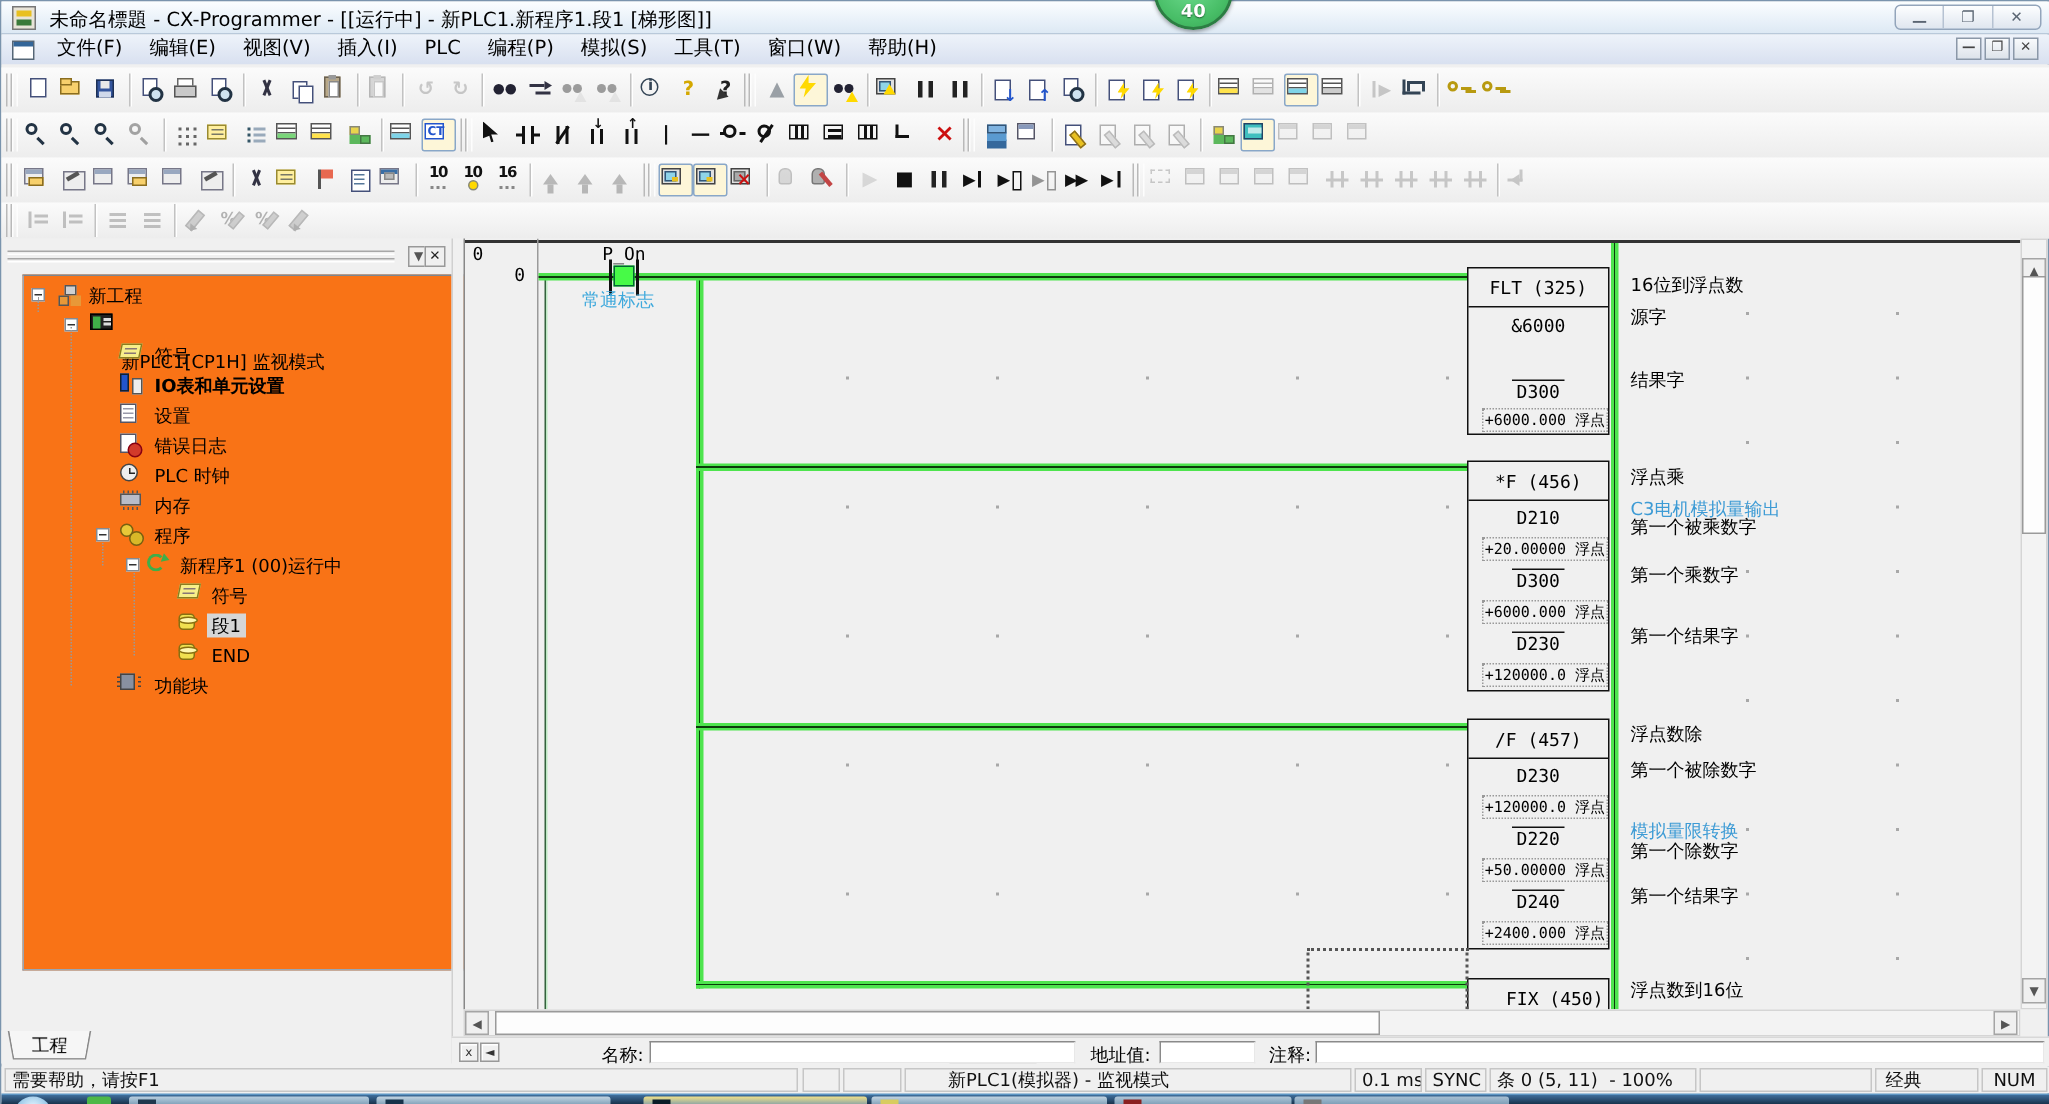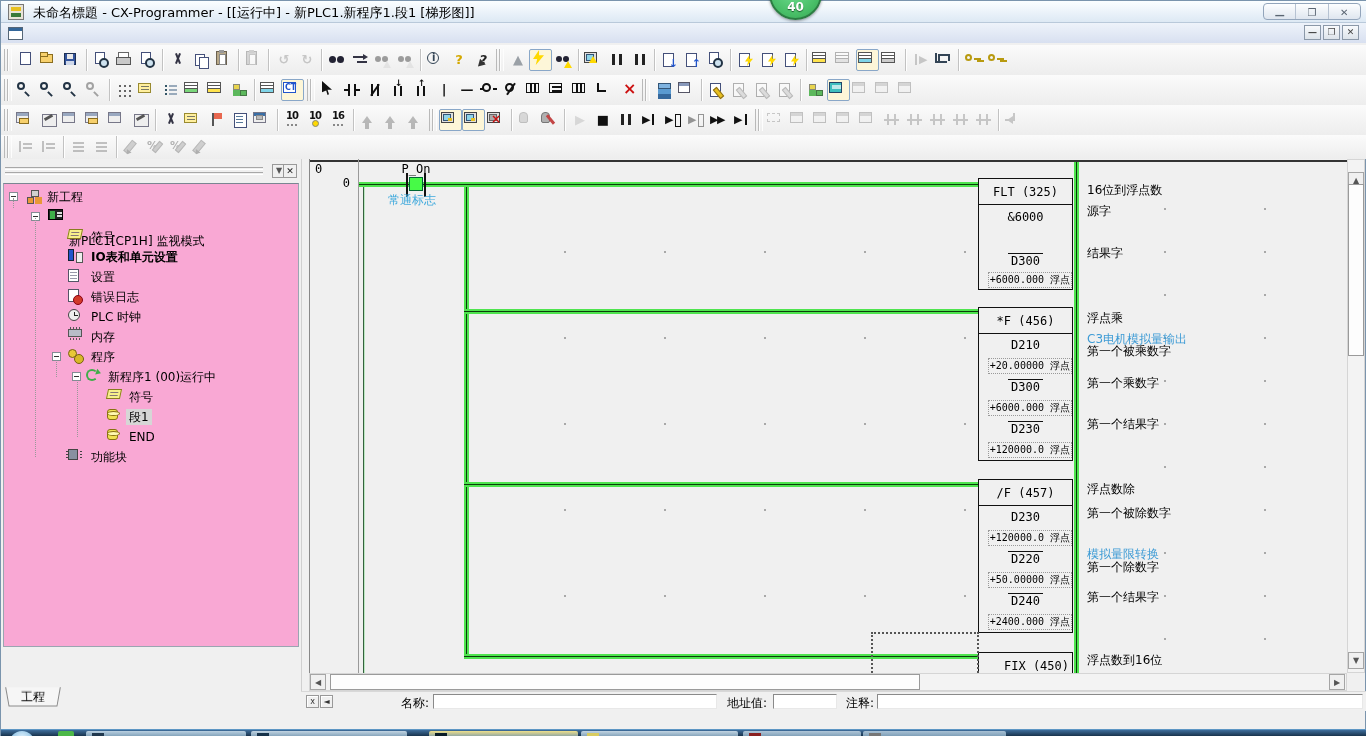--- a/index.html
+++ b/index.html
@@ -174,21 +174,21 @@
 .k-dlg::after{content:"";position:absolute;right:2px;bottom:2px;width:5px;height:3px;background:#bbb;border:1px solid #888;}
 .k-mon{left:1px;top:2px;width:13px;height:11px;background:#3fbfbf;border:1px solid #246;}
 .k-mon::before{content:"";position:absolute;left:2px;top:2px;width:9px;height:4px;background:#bfeaea;}
 
 #leftpanel{position:absolute;left:0;top:158px;width:300px;height:550px;background:#f0f0f0;}
 #tree-header{position:absolute;left:0;top:2px;width:298px;height:20px;}
 #tree-header .grip{position:absolute;left:4px;top:6px;width:258px;height:3px;border-top:1px solid #a8a8a8;border-bottom:1px solid #fff;}
 #tree-header .grip2{position:absolute;left:4px;top:11px;width:258px;height:3px;border-top:1px solid #a8a8a8;border-bottom:1px solid #fff;}
 #tree-drop{position:absolute;left:271px;top:3px;width:14px;height:14px;background:#f0f0f0;border:1px solid #999;font-size:8px;text-align:center;line-height:12px;color:#555;}
 #tree-close{position:absolute;left:282px;top:3px;width:14px;height:14px;background:#f0f0f0;border:1px solid #999;font-size:9px;text-align:center;line-height:12px;color:#222;font-weight:bold;}
-#tree{position:absolute;left:2px;top:24px;width:296px;height:464px;background:#f9a8d4;border:1px solid #9aa5b1;border-top-color:#7a8692;overflow:hidden;}
+#tree{position:absolute;left:14px;top:24px;width:296px;height:464px;background:#f97316;border:1px solid #9aa5b1;border-top-color:#7a8692;overflow:hidden;}
 .trow{position:absolute;height:18px;display:flex;align-items:center;white-space:nowrap;}
 .trow .lbl{font-size:12px;color:#000;padding:0 3px;line-height:16px;}
 .trow .lbl.sel{background:#d6d6d6;}
 .tbox{position:absolute;width:9px;height:9px;background:#fff;border:1px solid #848b94;}
 .tbox::before{content:"";position:absolute;left:1px;top:3px;width:5px;height:1px;background:#333;}
 .ticon{position:absolute;width:16px;height:15px;}
 .tconn{position:absolute;border-left:1px dotted #999;}
 
 .t-proj::before{content:"";position:absolute;left:5px;top:1px;width:6px;height:5px;background:#d0d0d0;border:1px solid #555;}
 .t-proj::after{content:"";position:absolute;left:1px;top:8px;width:5px;height:5px;background:#e89838;border:1px solid #555;box-shadow:8px 0 0 #e89838;}
@@ -273,20 +273,32 @@
           <span class="gl">✕</span>
         </div>
     </div>
   </div>
   <div id="badge">
       <span>40</span>
     </div>
 
   <div id="menubar">
     <div id="mdi-icon"></div>
+    <div id="menu-items" style="display: flex;">
+        <div class="menu-item">文件(F)</div>
+        <div class="menu-item">编辑(E)</div>
+        <div class="menu-item">视图(V)</div>
+        <div class="menu-item">插入(I)</div>
+        <div class="menu-item">PLC</div>
+        <div class="menu-item">编程(P)</div>
+        <div class="menu-item">模拟(S)</div>
+        <div class="menu-item">工具(T)</div>
+        <div class="menu-item">窗口(W)</div>
+        <div class="menu-item">帮助(H)</div>
+      </div>
     <div id="mdibtns">
       <div class="mdib">—</div>
       <div class="mdib">❐</div>
       <div class="mdib">✕</div>
     </div>
   </div>
 
   <div id="tbarea">
       <div class="tbrow" style="top: 2px; height: 30px;">
         <div class="grab"></div>
@@ -946,20 +958,32 @@
     <div class="ebtn" style="left:19px;">◄</div>
     <div id="esunken"></div>
     <div class="elabel" style="left:100px;">名称:</div>
     <div class="efield" style="left:132px;width:284px;"></div>
     <div class="elabel" style="left:426px;">地址值:</div>
     <div class="efield" style="left:472px;width:64px;"></div>
     <div class="elabel" style="left:545px;text-align:center;">注释:</div>
     <div class="efield" style="left:576px;width:486px;"></div>
   </div>
 
+  <div id="statusbar">
+      <div class="scell" style="left: 2px; width: 529px; text-align: left; padding-left: 4px; padding-right: 4px;">需要帮助，请按F1</div>
+      <div class="scell" style="left: 534px; width: 25px; text-align: left; padding-left: 4px; padding-right: 4px;"></div>
+      <div class="scell" style="left: 561px; width: 39px; text-align: left; padding-left: 4px; padding-right: 4px;"></div>
+      <div class="scell" style="left: 602px; width: 298px; text-align: left; padding-left: 28px; padding-right: 4px;">新PLC1(模拟器) - 监视模式</div>
+      <div class="scell" style="left: 902px; width: 45px; text-align: right; padding-left: 4px; padding-right: 4px;">0.1 ms</div>
+      <div class="scell" style="left: 949px; width: 41px; text-align: left; padding-left: 4px; padding-right: 4px;">SYNC</div>
+      <div class="scell" style="left: 992px; width: 138px; text-align: left; padding-left: 4px; padding-right: 4px;">条 0 (5, 11)  - 100%</div>
+      <div class="scell" style="left: 1132px; width: 115px; text-align: left; padding-left: 4px; padding-right: 4px;"></div>
+      <div class="scell" style="left: 1249px; width: 69px; text-align: left; padding-left: 6px; padding-right: 4px;">经典</div>
+      <div class="scell" style="left: 1320px; width: 44px; text-align: center; padding-left: 4px; padding-right: 4px;">NUM</div>
+    </div>
 
   <div id="taskbar">
     <div id="orb"></div>
     <div style="position:absolute;left:57px;top:1px;width:16px;height:7px;background:#4db848;border-radius:2px;"></div>
   <div class="tkb" style="left: 85px; width: 160px; background: linear-gradient(rgb(185, 207, 224), rgb(111, 147, 173));">
         <div class="tki" style="left: 6px; background: rgb(32, 56, 78);"></div>
       </div>
       <div class="tkb" style="left: 250px; width: 156px; background: linear-gradient(rgb(194, 212, 226), rgb(111, 147, 173));">
         <div class="tki" style="left: 6px; background: rgb(22, 50, 74);"></div>
       </div>

